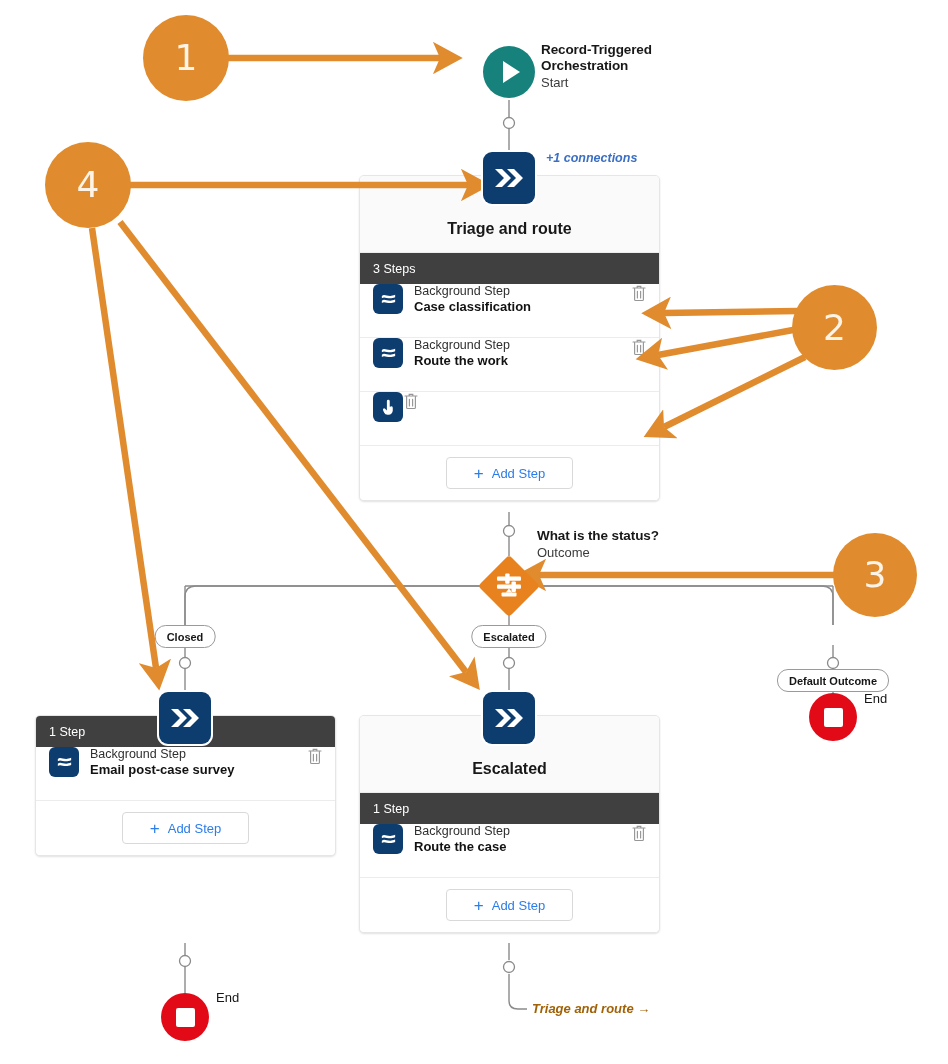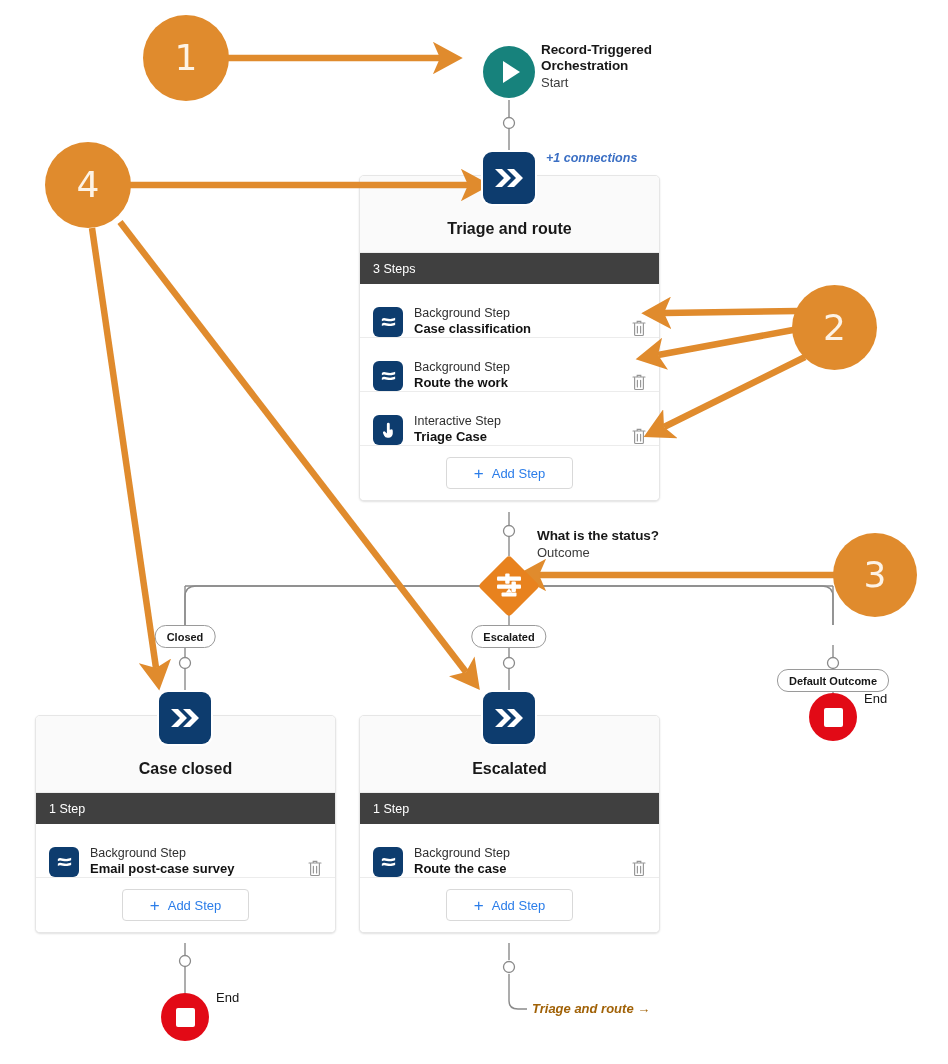--- a/index.html
+++ b/index.html
@@ -45,21 +45,21 @@
   .card-head{
     background:#fafafa;height:62px;display:flex;align-items:flex-end;
     justify-content:center;padding-bottom:14px;border-bottom:1px solid #ececec;
   }
   .card-head .t{font-size:16px;font-weight:bold;color:#181818;}
   .card-bar{
     background:#404040;height:31px;display:flex;align-items:center;
     padding-left:13px;color:#ffffff;font-size:12.5px;
   }
   .step-row{
-    height:53px;display:flex;align-items:flex-end;padding:0 12px 0 13px;
+    height:53px;display:flex;align-items:flex-start;padding:0 12px 0 13px;
     border-bottom:1px solid #ececec;background:#fff;
   }
   .step-row:last-of-type{border-bottom:1px solid #ececec;}
   .step-ico{
     width:30px;height:30px;border-radius:6px;background:#0d3c6e;
     display:flex;align-items:center;justify-content:center;flex:0 0 30px;
   }
   .step-txt{margin-left:11px;flex:1 1 auto;min-width:0;}
   .step-kind{font-size:12.5px;color:#2f2f2f;line-height:15px;}
   .step-name{font-size:13px;font-weight:bold;color:#121212;line-height:16px;}
@@ -221,24 +221,20 @@
       </svg>
     </div>
 
     <div class="step-row">
       <div class="step-ico">
         <svg width="19" height="19" viewBox="0 0 20 20">
           <path d="M8.3 3.3 A1.5 1.5 0 0 1 11.3 3.3 L11.3 9.3 L12.6 8.9 A1.5 1.5 0 0 1 14.5 10.4 L14.5 13.2
                    A4.4 4.4 0 0 1 10.1 17.6 L9.1 17.6 A4.3 4.3 0 0 1 5.3 15.2 L4.2 12.6
                    A1.3 1.3 0 0 1 6.4 11.3 L8.3 13.1 Z" fill="#ffffff"></path>
         </svg>
-      </div>
-      <div class="step-txt">
-        <div class="step-kind">Interactive Step</div>
-        <div class="step-name">Triage Case</div>
       </div>
       <svg class="trash" viewBox="0 0 16 18">
         <path d="M2 4 H14 M6.2 4 V2.4 H9.8 V4 M3.6 4.9 V15.4 A1.1 1.1 0 0 0 4.7 16.5 H11.3 A1.1 1.1 0 0 0 12.4 15.4 V4.9" stroke="#555" stroke-width="1.15" fill="none" stroke-linecap="round"></path>
         <path d="M6.4 7.2 V14 M9.6 7.2 V14" stroke="#555" stroke-width="1.15" stroke-linecap="round"></path>
       </svg>
     </div>
 
     <div class="card-foot">
       <div class="add-btn">
         <span class="plus">+</span>
@@ -286,23 +282,20 @@
 
   <div class="abs" style="left:159px;top:692px;z-index:5;">
     <div class="stage-badge">
       <svg width="30" height="22" viewBox="0 0 30 22">
         <path d="M1 2 L10 11 L1 20 L8 20 L17 11 L8 2 Z" fill="#ffffff"></path>
         <path d="M13 2 L22 11 L13 20 L20 20 L29 11 L20 2 Z" fill="#ffffff"></path>
       </svg>
     </div>
   </div>
   <div class="abs card" style="left:35px;top:715px;width:299px;">
-    <div class="card-head">
-      <div class="t">Case closed</div>
-    </div>
     <div class="card-bar">
       <span>1 Step</span>
     </div>
     <div class="step-row">
       <div class="step-ico">
         <svg width="19" height="19" viewBox="0 0 20 20">
           <path d="M3 6.2 C6 3.4 9.6 8.2 17 5.1 L17 7.6 C9.6 10.7 6 5.9 3 8.7 Z" fill="#ffffff"></path>
           <path d="M3 11.2 C6 8.4 9.6 13.2 17 10.1 L17 12.6 C9.6 15.7 6 10.9 3 13.7 Z" fill="#ffffff"></path>
         </svg>
       </div>

